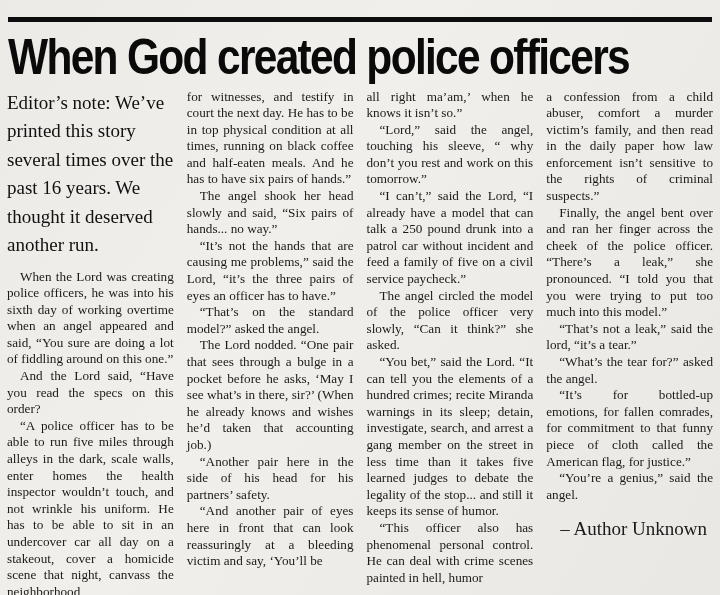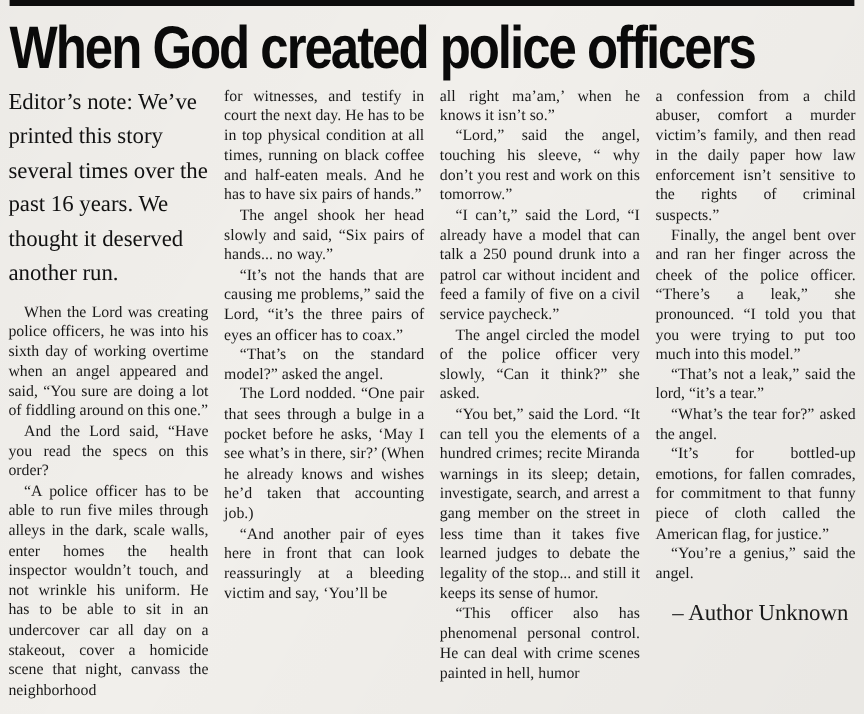--- a/index.html
+++ b/index.html
@@ -12,21 +12,21 @@
     overflow: hidden;
     background: #f1efeb;
     background-image: linear-gradient(120deg, rgba(0,0,0,0.02), rgba(0,0,0,0) 40%, rgba(0,0,0,0.03));
     font-family: "Liberation Serif", serif;
     color: #161616;
   }
   .clipping {
     box-sizing: border-box;
     width: 720px;
     height: 594px;
-    padding: 0 7px 0 7px;
+    padding: 17px 7px 0 7px;
   }
   .top-rule {
     height: 5px;
     background: #0d0d0d;
     margin: 0 1px;
   }
   .headline {
     margin: 9px 0 2px 1px;
     font-family: "Liberation Sans", sans-serif;
     font-weight: bold;
@@ -83,23 +83,24 @@
     <div class="col">
       <p class="editor-note">Editor’s note: We’ve printed this story several times over the past 16 years. We thought it deserved another run.</p>
       <p class="indent">When the Lord was creating police officers, he was into his sixth day of working overtime when an angel appeared and said, “You sure are doing a lot of fiddling around on this one.”</p>
       <p class="indent">And the Lord said, “Have you read the specs on this order?</p>
       <p class="indent">“A police officer has to be able to run five miles through alleys in the dark, scale walls, enter homes the health inspector wouldn’t touch, and not wrinkle his uniform. He has to be able to sit in an undercover car all day on a stakeout, cover a homicide scene that night, canvass the neighborhood</p>
     </div>
 
     <div class="col">
       <p class="cont">for witnesses, and testify in court the next day. He has to be in top physical condition at all times, running on black coffee and half-eaten meals. And he has to have six pairs of hands.”</p>
       <p class="indent">The angel shook her head slowly and said, “Six pairs of hands... no way.”</p>
-      <p class="indent">“It’s not the hands that are causing me problems,” said the Lord, “it’s the three pairs of eyes an officer has to coax.”</p>
+      <p class="indent">“It’s not the hands that are causing me problems,” said the Lord, “it’s the three pairs of eyes an officer has to have.”</p>
       <p class="indent">“That’s on the standard model?” asked the angel.</p>
       <p class="indent">The Lord nodded. “One pair that sees through a bulge in a pocket before he asks, ‘May I see what’s in there, sir?’ (When he already knows and wishes he’d taken that accounting job.)</p>
+      <p class="indent">“Another pair here in the side of his head for his partners’ safety.</p>
       <p class="indent">“And another pair of eyes here in front that can look reassuringly at a bleeding victim and say, ‘You’ll be</p>
     </div>
 
     <div class="col">
       <p class="cont">all right ma’am,’ when he knows it isn’t so.”</p>
       <p class="indent">“Lord,” said the angel, touching his sleeve, “ why don’t you rest and work on this tomorrow.”</p>
       <p class="indent">“I can’t,” said the Lord, “I already have a model that can talk a 250 pound drunk into a patrol car without incident and feed a family of five on a civil service paycheck.”</p>
       <p class="indent">The angel circled the model of the police officer very slowly, “Can it think?” she asked.</p>
       <p class="indent">“You bet,” said the Lord. “It can tell you the elements of a hundred crimes; recite Miranda warnings in its sleep; detain, investigate, search, and arrest a gang member on the street in less time than it takes five learned judges to debate the legality of the stop... and still it keeps its sense of humor.</p>
       <p class="indent">“This officer also has phenomenal personal control. He can deal with crime scenes painted in hell, humor</p>

